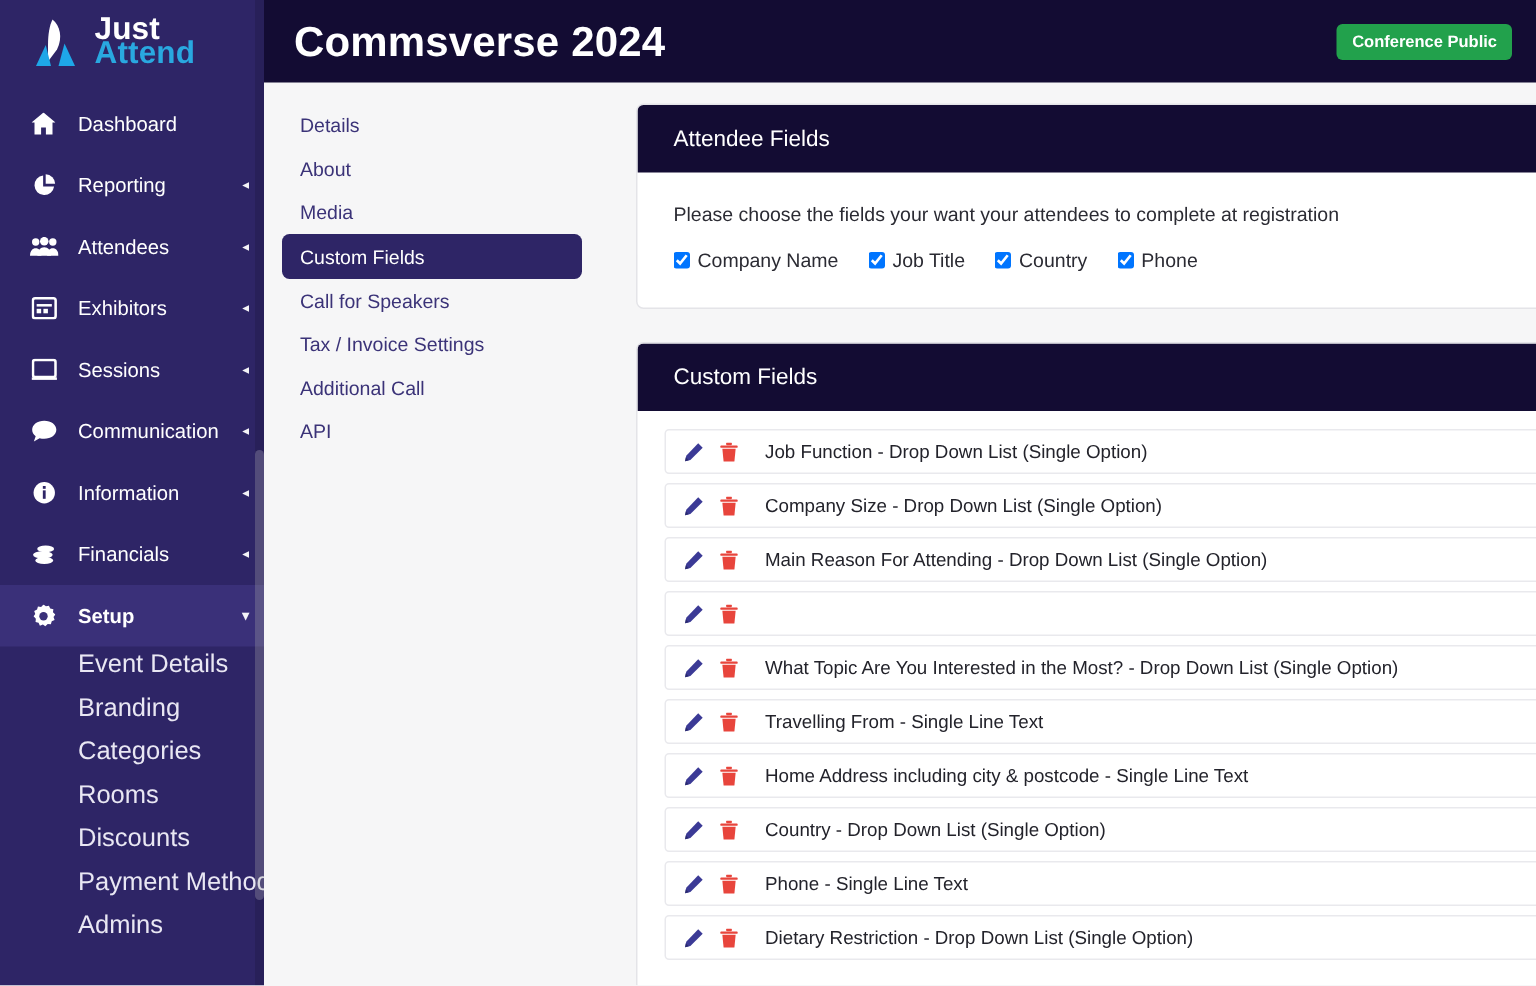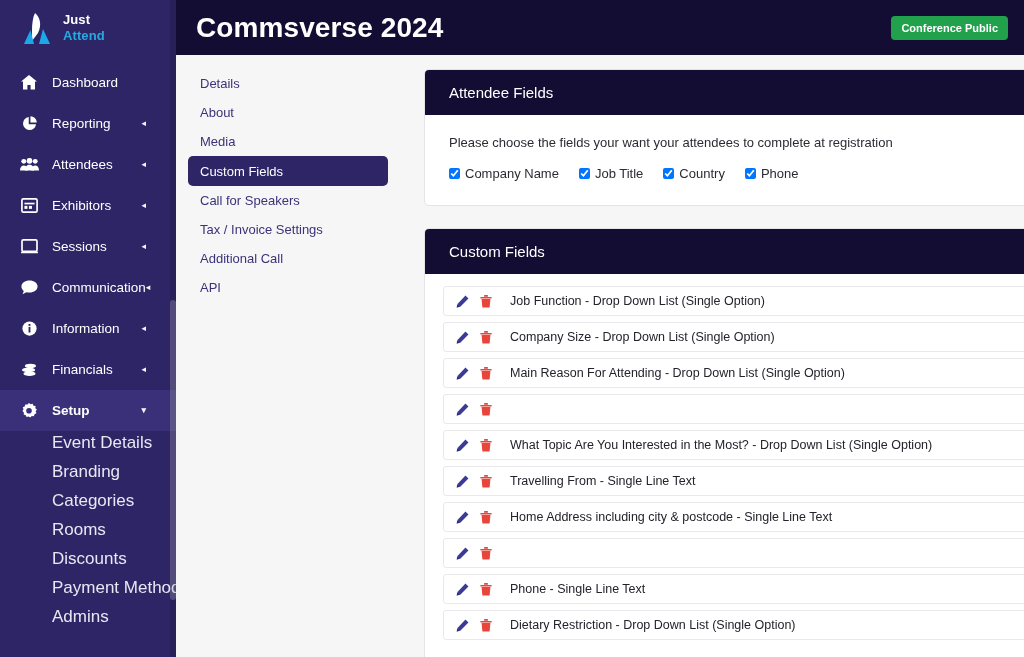--- a/index.html
+++ b/index.html
@@ -20,31 +20,31 @@
     overflow: hidden;
   }
   .brand {
     height: 56px;
     display: flex; align-items: center;
     padding-left: 14px;
     gap: 9px;
   }
   .brand-mark { width: 40px; height: 34px; position: relative; flex: 0 0 40px; }
   .brand-text {
-    font-size: 13px; font-weight: bold; line-height: 16px;
+    font-size: 21px; font-weight: bold; line-height: 16px;
     letter-spacing: .1px;
   }
   .brand-text .l1 { color: #ffffff; display: block; }
   .brand-text .l2 { color: #29a8e0; display: block; }
 
   .nav { padding-top: 6px; }
   .nav-item {
     height: 41px;
     display: flex; align-items: center;
-    padding-left: 18px; padding-right: 30px;
+    padding-left: 18px; padding-right: 10px;
     color: #ffffff;
     font-size: 13.5px;
     cursor: pointer;
     position: relative;
   }
   .nav-item .ico {
     width: 22px; flex: 0 0 22px;
     display: flex; align-items: center; justify-content: center;
     margin-right: 12px;
   }
@@ -539,20 +539,21 @@
         <path d="M1.3 10.6 L3.4 12.7 L0.8 13.4 Z" fill="#2a2a6e"></path>
       </svg>
     </span>
     <span class="act">
       <svg width="12" height="13" viewBox="0 0 13 14" fill="#e8453c">
         <rect x="0.3" y="2.1" width="12.4" height="1.7" rx="0.5"></rect>
         <rect x="4.4" y="0" width="4.2" height="1.9" rx="0.6"></rect>
         <path d="M1.7 4.4 L11.3 4.4 L10.4 13.6 L2.6 13.6 Z"></path>
       </svg>
     </span>
+    <span class="name">Country - Drop Down List (Single Option)</span>
   </div>
 
   <div class="field-row">
     <span class="act">
       <svg width="13" height="13" viewBox="0 0 14 14">
         <path d="M10.2 0.6 L13.4 3.8 L4.6 12.6 L0.8 13.4 L1.6 9.6 Z" fill="#3b3a96"></path>
         <path d="M1.3 10.6 L3.4 12.7 L0.8 13.4 Z" fill="#2a2a6e"></path>
       </svg>
     </span>
     <span class="act">

